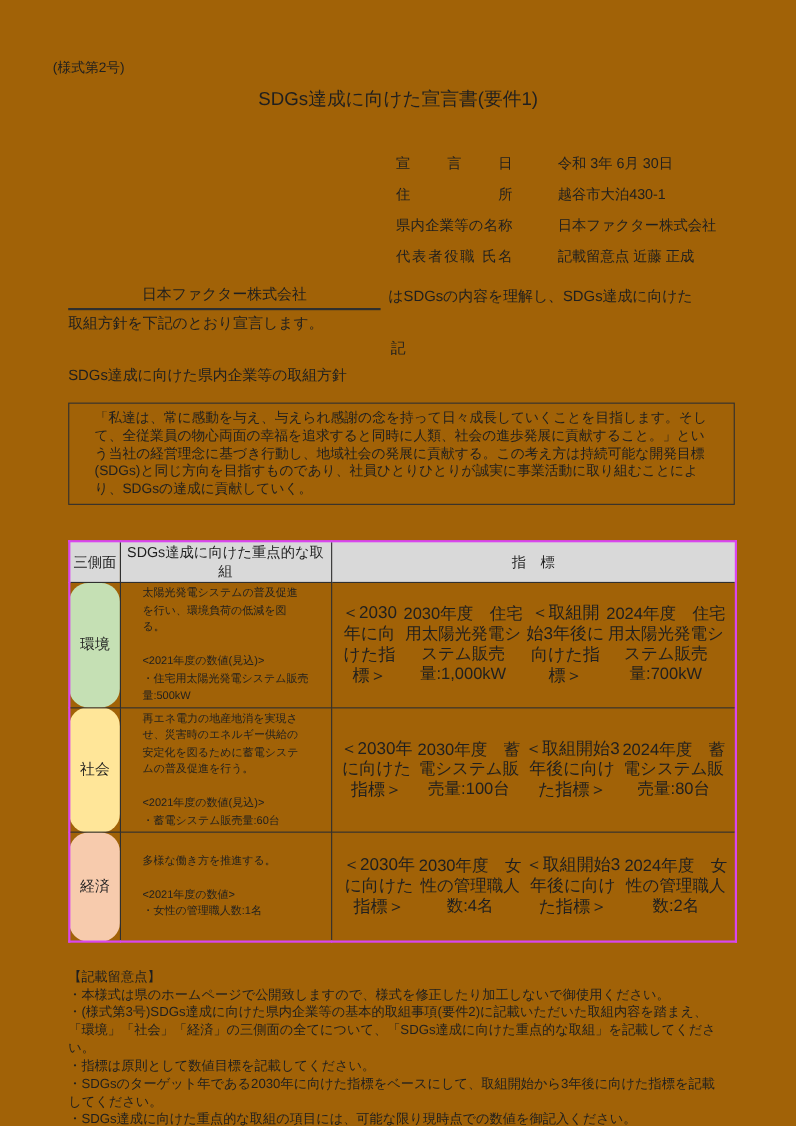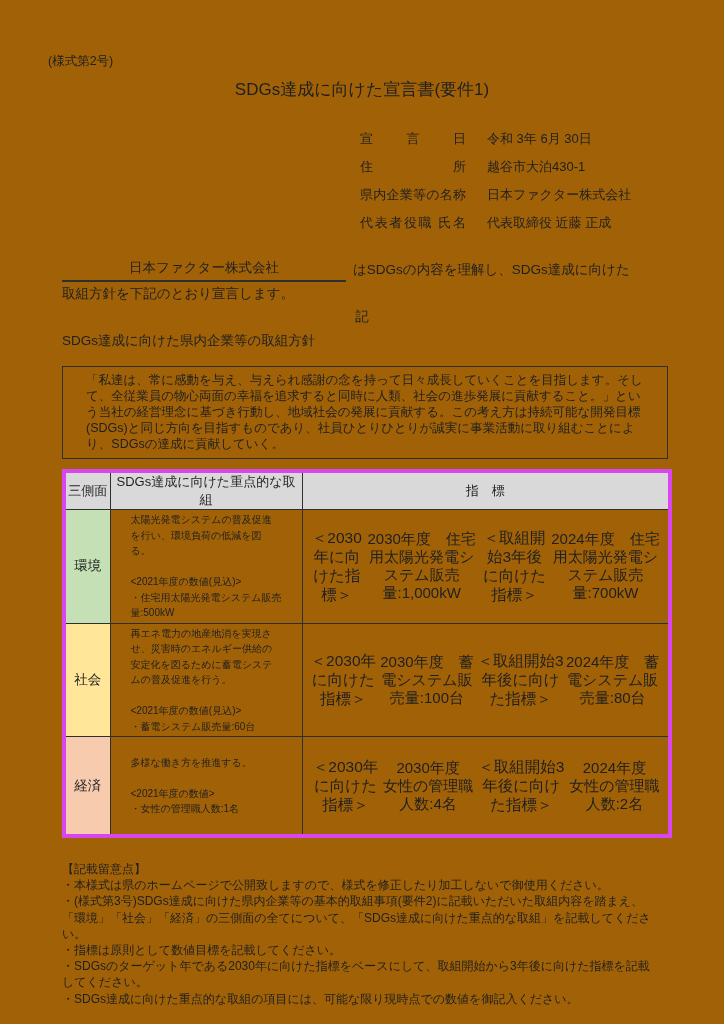--- a/index.html
+++ b/index.html
@@ -10,21 +10,21 @@
     padding-top:54px;
     background:#a16207;
     font-family:"Liberation Sans", sans-serif;
     color:#1f1f1f;
     overflow:hidden;
   }
   .form-no { margin-left:48px; font-size:12.5px; line-height:15px; }
   .title   { margin:9px 0 0 0; font-size:17px; line-height:23px; text-align:center; font-weight:normal; }
 
   .info-block { margin:29px 0 0 360px; font-size:13px; }
-  .info-row   { display:flex; align-items:flex-start; height:28px; }
+  .info-row   { display:flex; align-items:flex-end; height:28px;gap:20px; }
   .info-label {
     display:block; width:106px;
     text-align:justify; text-align-last:justify;
   }
   .info-value { margin-left:21px; white-space:nowrap; }
 
   .company-section { margin:14px 62px 0 62px; font-size:13.5px; }
   .company-line { display:flex; align-items:flex-end; line-height:24px; }
   .company-underline {
     display:block; width:284px; text-align:center;
@@ -37,33 +37,33 @@
   .policy-heading { margin:6px 0 16px 62px; font-size:13.5px; line-height:18px; }
   .policy-box {
     box-sizing:border-box;
     margin:4px 62px 0 62px; width:606px; min-height:93px;
     border:1.5px solid #2f2f2f;
     padding:5px 23px;
     font-size:12.5px; line-height:16px;
   }
 
   table.initiatives {
-    margin:10px 0 0 62px;
+    margin:32px 0 0 62px;
     width:606px; table-layout:fixed;
     border-collapse:collapse;
-    border:4px solid #d946ef;
+    border:2px solid #d946ef;
   }
   table.initiatives th, table.initiatives td { border:1px solid #2f2f2f; }
   col.c1 { width:46px; } col.c2 { width:192px; } col.c3 { width:368px; }
   th {
     height:25px; font-weight:normal; font-size:13px;
     text-align:center; vertical-align:middle; padding:0;
   }
   tr.data-row { height:99px; }
-  td.aspect { text-align:center; vertical-align:middle; font-size:13.5px; padding:0; }
+  td.aspect { text-align:center; vertical-align:middle; font-size:13.5px; padding:0;border-radius:17px; }
   td.initiative {
     vertical-align:middle; padding:2px 20px;
     font-size:10px; line-height:15.5px;
     white-space:pre-line;
   }
   td.indicators { vertical-align:middle; padding:0 7px; }
   .ind-wrap {
     height:97px; display:flex; flex-direction:row;
     justify-content:space-evenly; align-items:center;
   }
@@ -88,21 +88,21 @@
     <div class="info-row">
       <span class="info-label">住所</span>
       <span class="info-value">越谷市大泊430-1</span>
     </div>
     <div class="info-row">
       <span class="info-label">県内企業等の名称</span>
       <span class="info-value">日本ファクター株式会社</span>
     </div>
     <div class="info-row">
       <span class="info-label">代表者役職 氏名</span>
-      <span class="info-value">代表取締役 近藤 正成</span>
+      <span class="info-value">記載留意点 近藤 正成</span>
     </div>
   </div>
 
   <div class="company-section">
     <div class="company-line">
       <span class="company-underline">日本ファクター株式会社</span>
       <span class="company-rest">はSDGsの内容を理解し、SDGs達成に向けた</span>
     </div>
     <div class="statement-line2">取組方針を下記のとおり宣言します。</div>
   </div>

